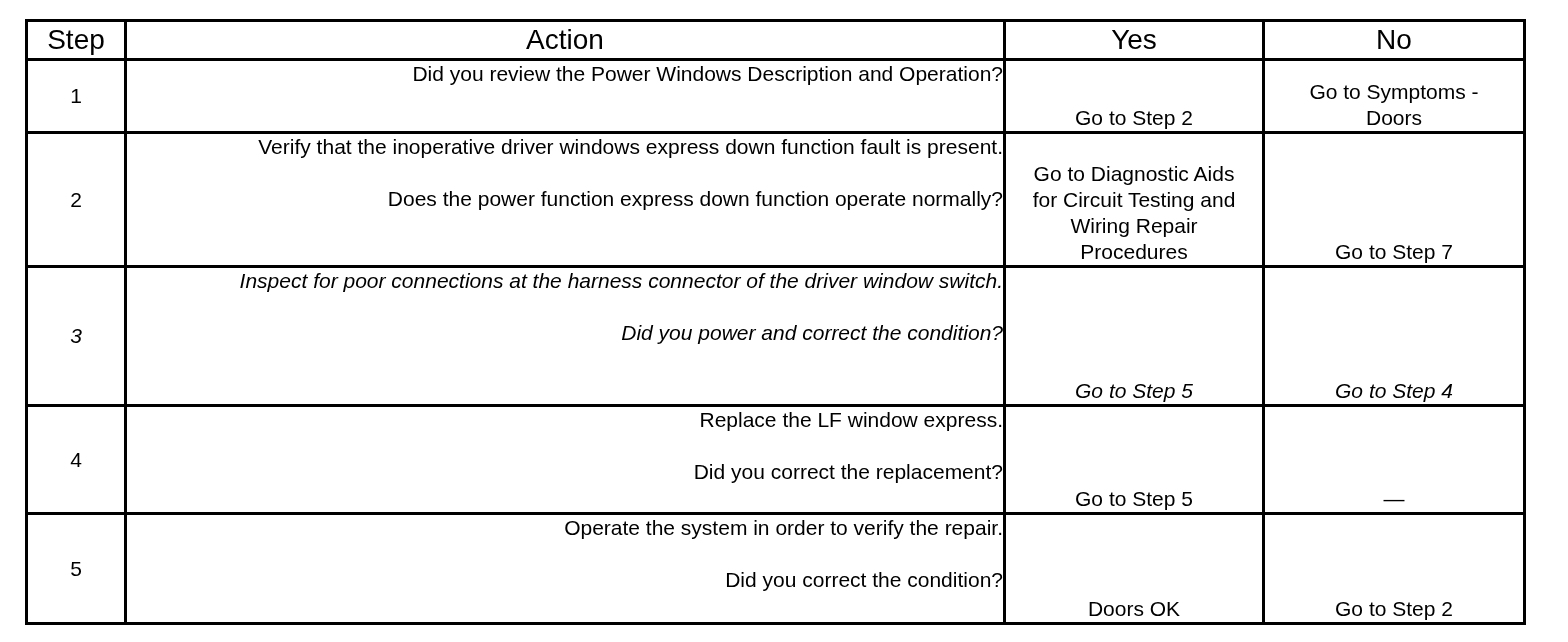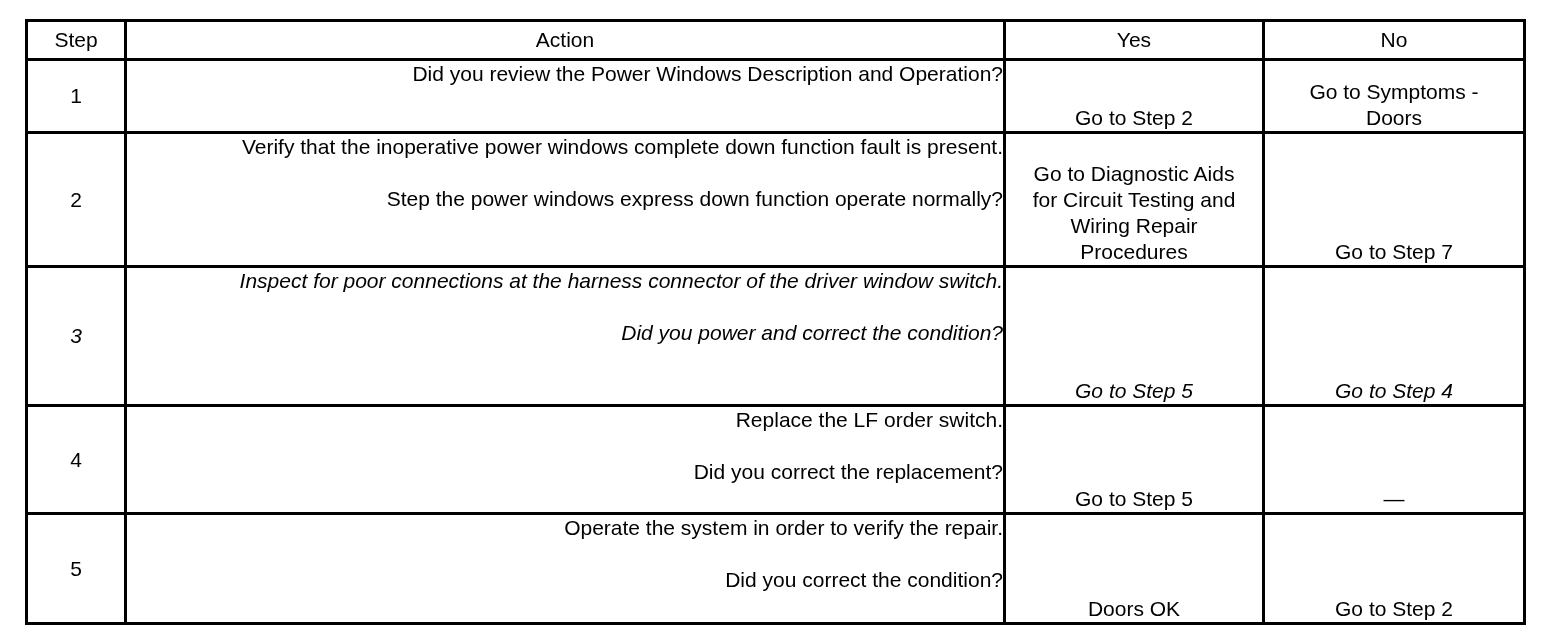--- a/index.html
+++ b/index.html
@@ -48,21 +48,21 @@
   col.c-step   { width: 99px; }
   col.c-action { width: 879px; }
   col.c-yes    { width: 259px; }
   col.c-no     { width: 261px; }
 
   
   tr.head-row th {
     height: 36px;
     text-align: center;
     vertical-align: middle;
-    font-size: 21px;
+    font-size: 28px;
     line-height: 24px;
   }
 
   
   td.step-cell {
     text-align: center;
     vertical-align: middle;
     font-size: 21px;
   }
 
@@ -124,23 +124,23 @@
         </td>
         <td class="yesno-cell">
           <span class="yn-line">Go to Symptoms -
 Doors</span>
         </td>
       </tr>
 
       <tr class="r2">
         <td class="step-cell">2</td>
         <td class="action-cell">
-          <span class="action-line">Verify that the inoperative power windows complete down function fault is present.</span>
+          <span class="action-line">Verify that the inoperative driver windows express down function fault is present.</span>
           <span class="action-gap"></span>
-          <span class="action-line">Step the power windows express down function operate normally?</span>
+          <span class="action-line">Does the power function express down function operate normally?</span>
         </td>
         <td class="yesno-cell">
           <span class="yn-line">Go to Diagnostic Aids
 for Circuit Testing and
 Wiring Repair
 Procedures</span>
         </td>
         <td class="yesno-cell">
           <span class="yn-line">Go to Step 7</span>
         </td>
@@ -157,21 +157,21 @@
           <span class="yn-line">Go to Step 5</span>
         </td>
         <td class="yesno-cell">
           <span class="yn-line">Go to Step 4</span>
         </td>
       </tr>
 
       <tr class="r4">
         <td class="step-cell">4</td>
         <td class="action-cell">
-          <span class="action-line">Replace the LF order switch.</span>
+          <span class="action-line">Replace the LF window express.</span>
           <span class="action-gap"></span>
           <span class="action-line">Did you correct the replacement?</span>
         </td>
         <td class="yesno-cell">
           <span class="yn-line">Go to Step 5</span>
         </td>
         <td class="yesno-cell">
           <span class="yn-line">—</span>
         </td>
       </tr>

